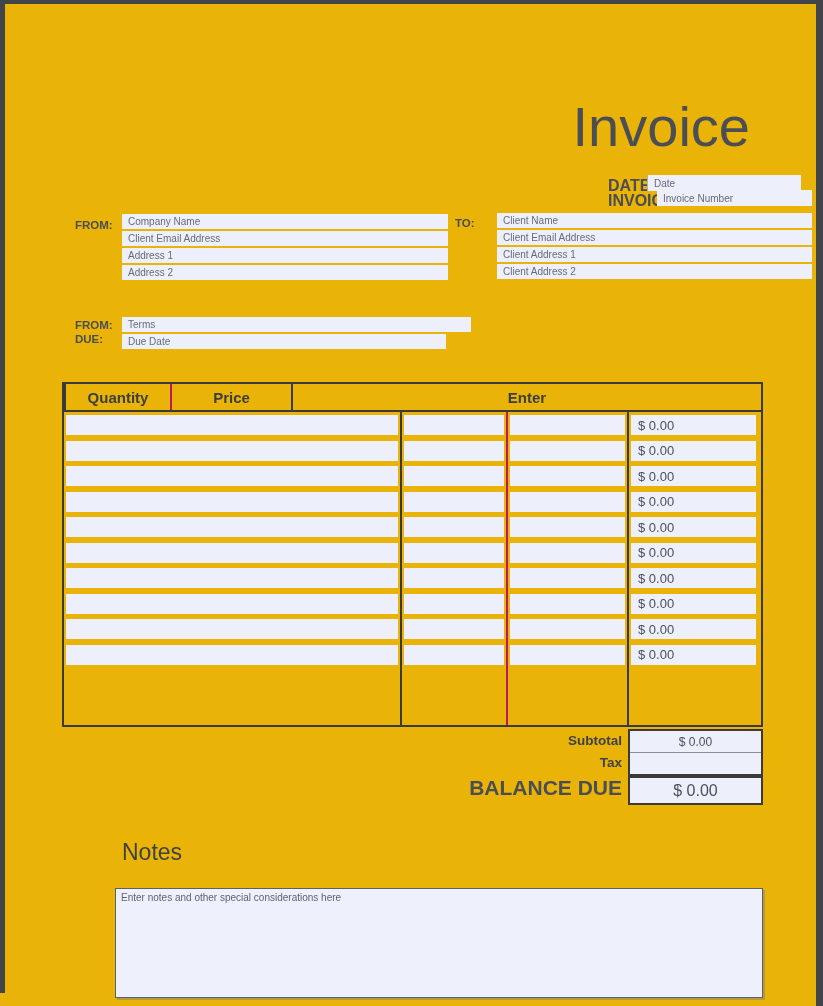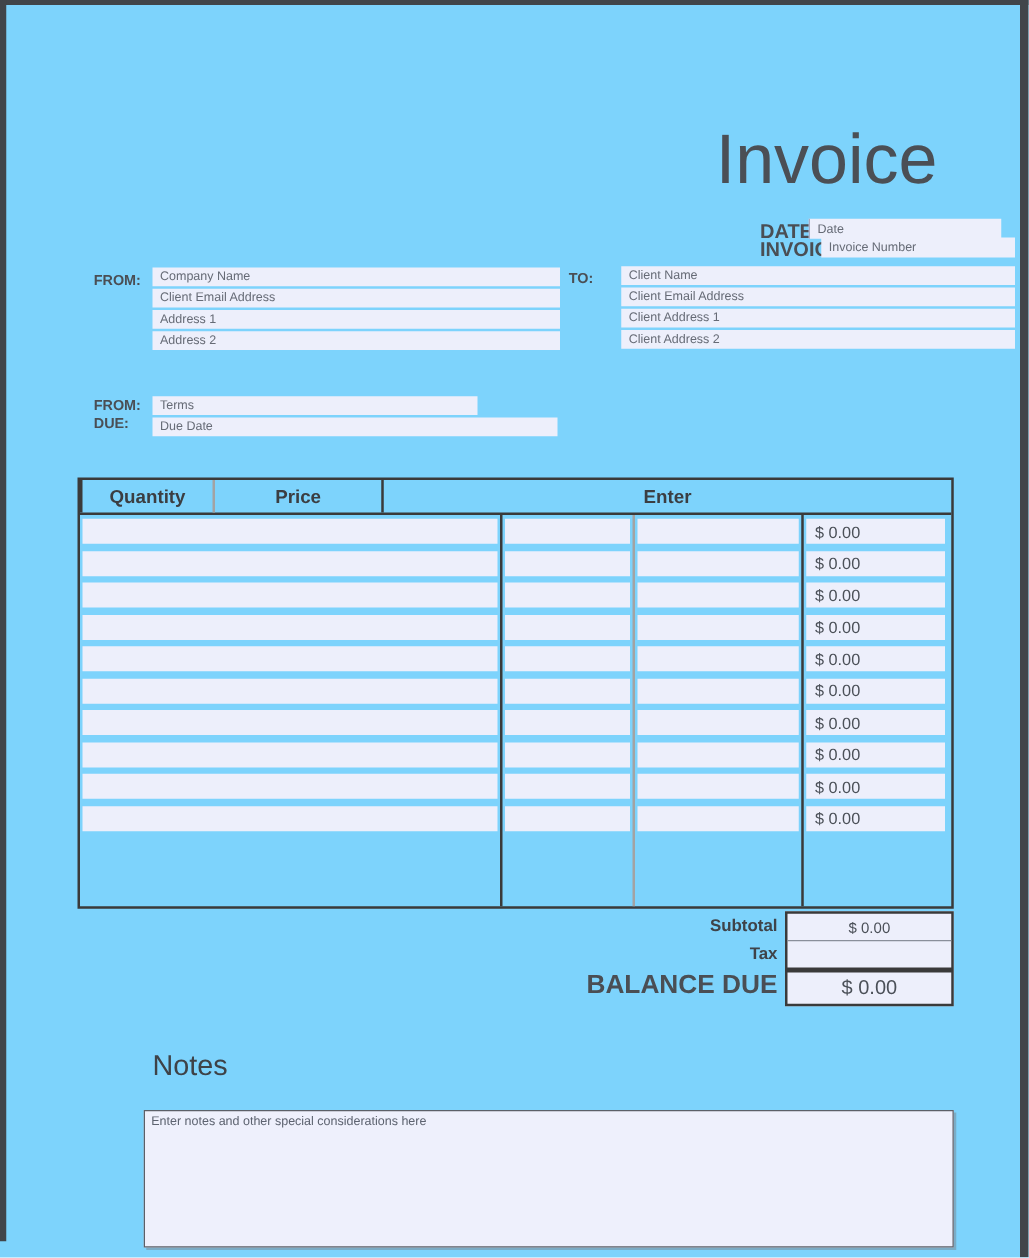--- a/index.html
+++ b/index.html
@@ -1,17 +1,17 @@
 <!DOCTYPE html>
 <html><head>
 <meta charset="utf-8">
 <style>
   html,body{margin:0;padding:0;background:#ffffff;}
   .page{
-    position:relative;width:823px;height:1006px;background:#7dd3fc;
+    position:relative;width:823px;height:1006px;background:#eab308;
     font-family:"Liberation Sans","DejaVu Sans",sans-serif;overflow:hidden;
   }
   
   .frame-top{position:absolute;left:0;top:0;width:823px;height:4px;background:#41454a;}
   .frame-left{position:absolute;left:0;top:0;width:5px;height:993px;background:#41454a;}
   .frame-right{position:absolute;right:0;top:0;width:7px;height:1006px;background:#41454a;}
 
   .title{position:absolute;top:96px;right:73px;font-size:56px;line-height:1.1;color:#4b4f55;}
 
   .meta-label{position:absolute;font-size:16px;font-weight:bold;color:#4a4e54;}
@@ -25,34 +25,34 @@
 
   .group-label{position:absolute;font-size:11.5px;font-weight:bold;color:#4a4e54;}
   .lbl-from{left:75px;top:219px;}
   .lbl-to{left:455px;top:217px;}
   .lbl-terms{left:75px;top:319px;}
   .lbl-due{left:75px;top:333px;}
 
   .from-fields{position:absolute;left:122px;top:214px;width:326px;}
   .to-fields{position:absolute;left:497px;top:213px;width:315px;}
   .stack .fld{display:block;width:100%;height:15px;margin-bottom:2px;}
-  .terms-input{position:absolute;left:122px;top:317px;width:260px;height:15px;}
+  .terms-input{position:absolute;left:122px;top:317px;width:349px;height:15px;}
   .due-input{position:absolute;left:122px;top:334px;width:324px;height:15px;}
 
   
   .inv-table{position:absolute;left:62px;top:382px;width:701px;height:345px;
              border:2px solid #3a3a3a;box-sizing:border-box;display:flex;flex-direction:column;}
   .thead{display:flex;height:26px;flex:0 0 26px;border-bottom:2px solid #3a3a3a;
          font-weight:bold;font-size:15px;color:#3b3e42;}
   .th{display:flex;align-items:center;justify-content:center;box-sizing:border-box;}
   .tbody{flex:1;display:flex;}
   .col{box-sizing:border-box;padding-top:3px;}
   .w-desc{width:336px;}
   .w-qty{width:106px;border-left:2px solid #3a3a3a;}
-  .w-price{width:135px;border-left:2px solid #a3a3a3;}
+  .w-price{width:121px;border-left:2px solid #be185d;}
   .w-amount{flex:1;border-left:2px solid #3a3a3a;}
   .cell-field{height:20px;background:#edeffb;margin:0 2px 5.5px 2px;}
   .col.w-amount .cell-field{margin-right:5px;display:flex;align-items:center;
         padding-left:7px;font-size:13px;color:#4b5058;}
 
   
   .sum-label{position:absolute;right:201px;font-size:13.5px;font-weight:bold;color:#3f4349;}
   .lbl-subtotal{top:733px;}
   .lbl-tax{top:755px;}
   .balance-label{position:absolute;right:201px;top:776px;font-size:21px;font-weight:bold;color:#4a4e54;}

